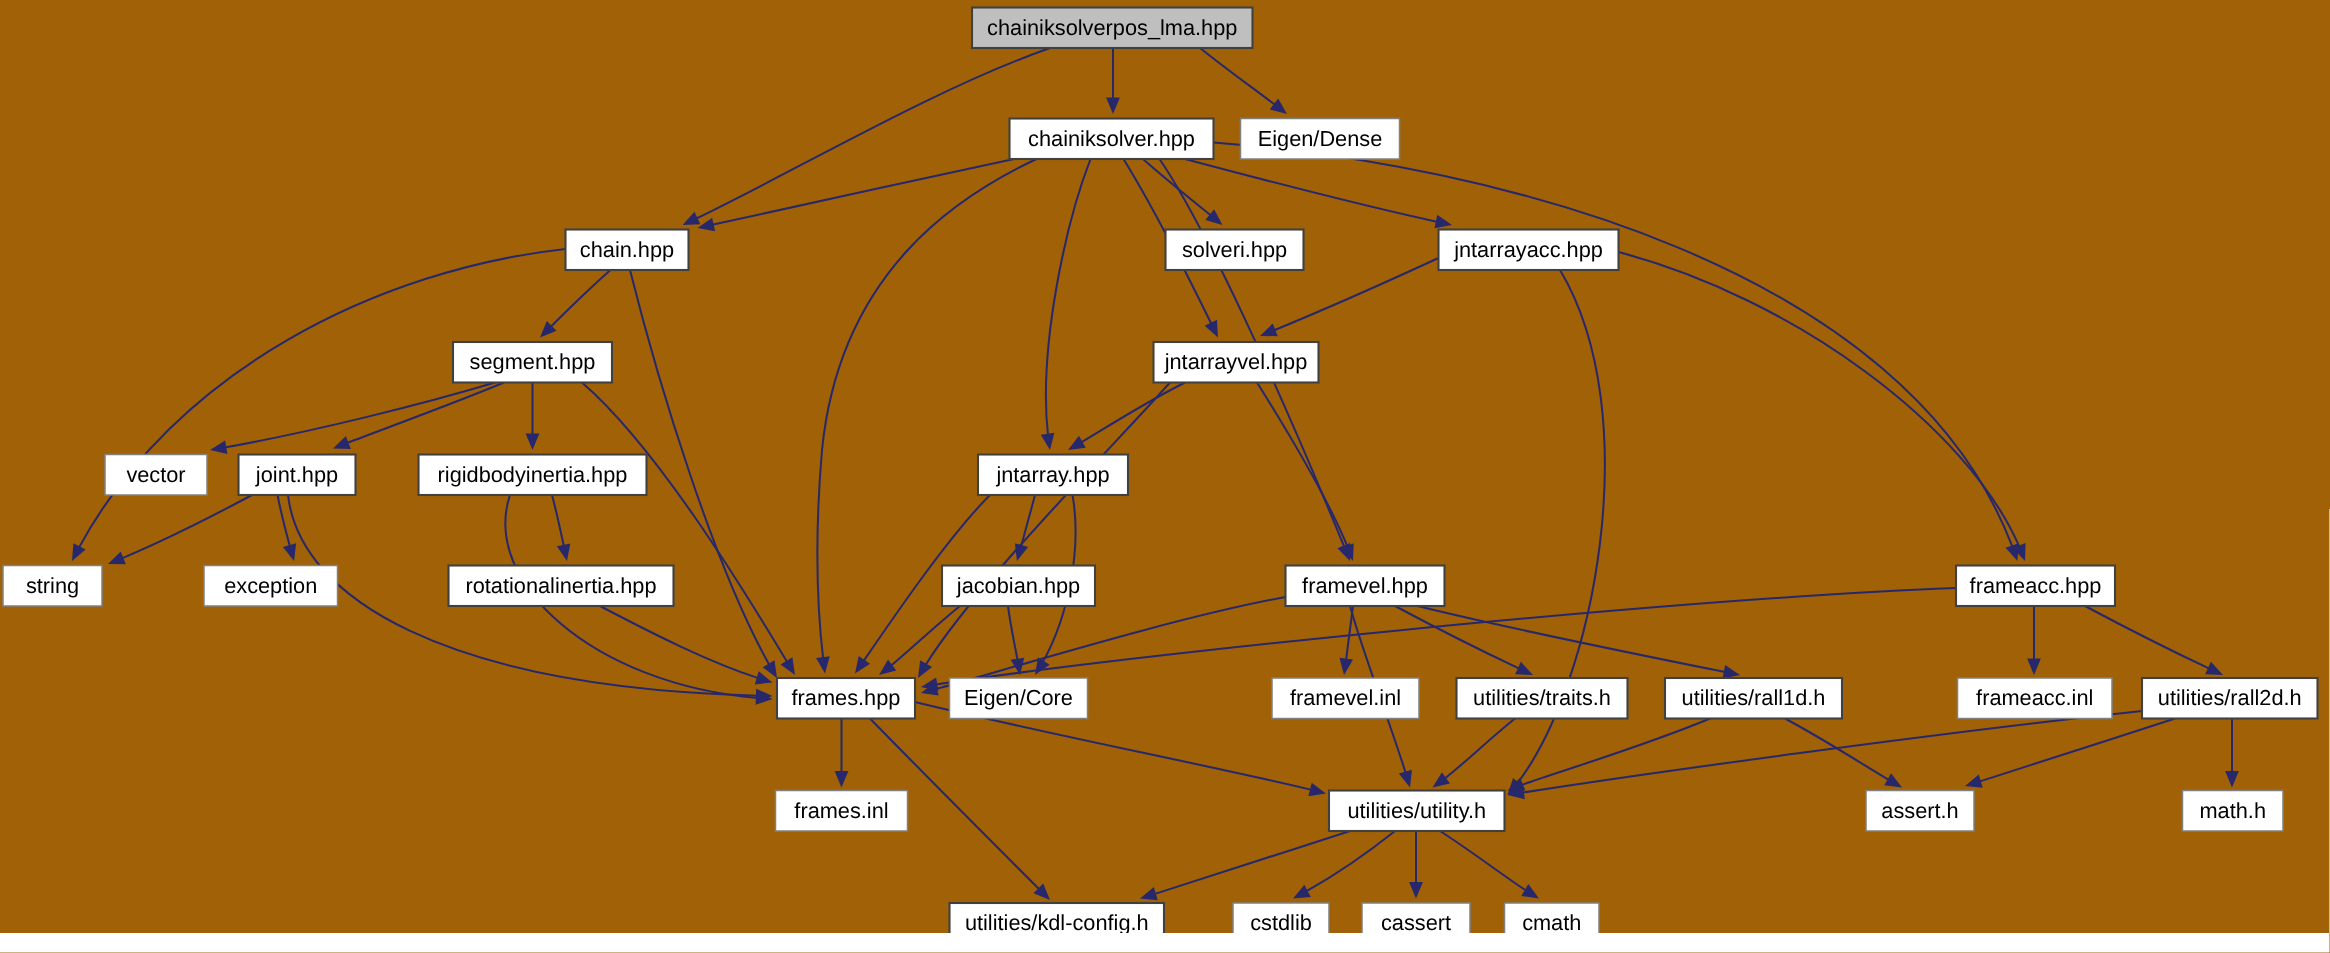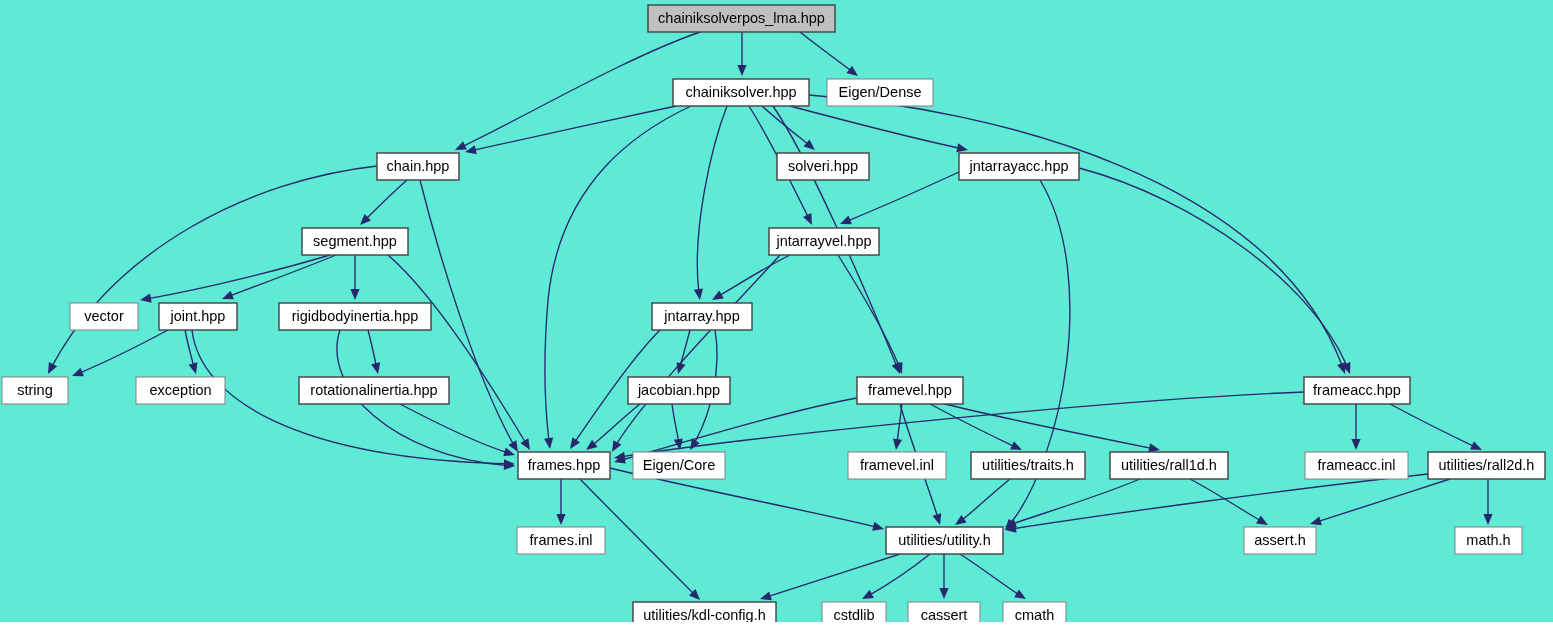--- a/index.html
+++ b/index.html
@@ -4,21 +4,21 @@
 <style>
   html, body {
     margin: 0;
     padding: 0;
     background: #ffffff;
   }
   #graph-root {
     position: relative;
     width: 1553px;
     height: 622px;
-    background: #5eead4;
+    background: #a16207;
     font-family: "Liberation Sans", sans-serif;
   }
   svg.graph-canvas {
     position: absolute;
     left: 0;
     top: 0;
     width: 1553px;
     height: 635px;
     overflow: visible;
   }

